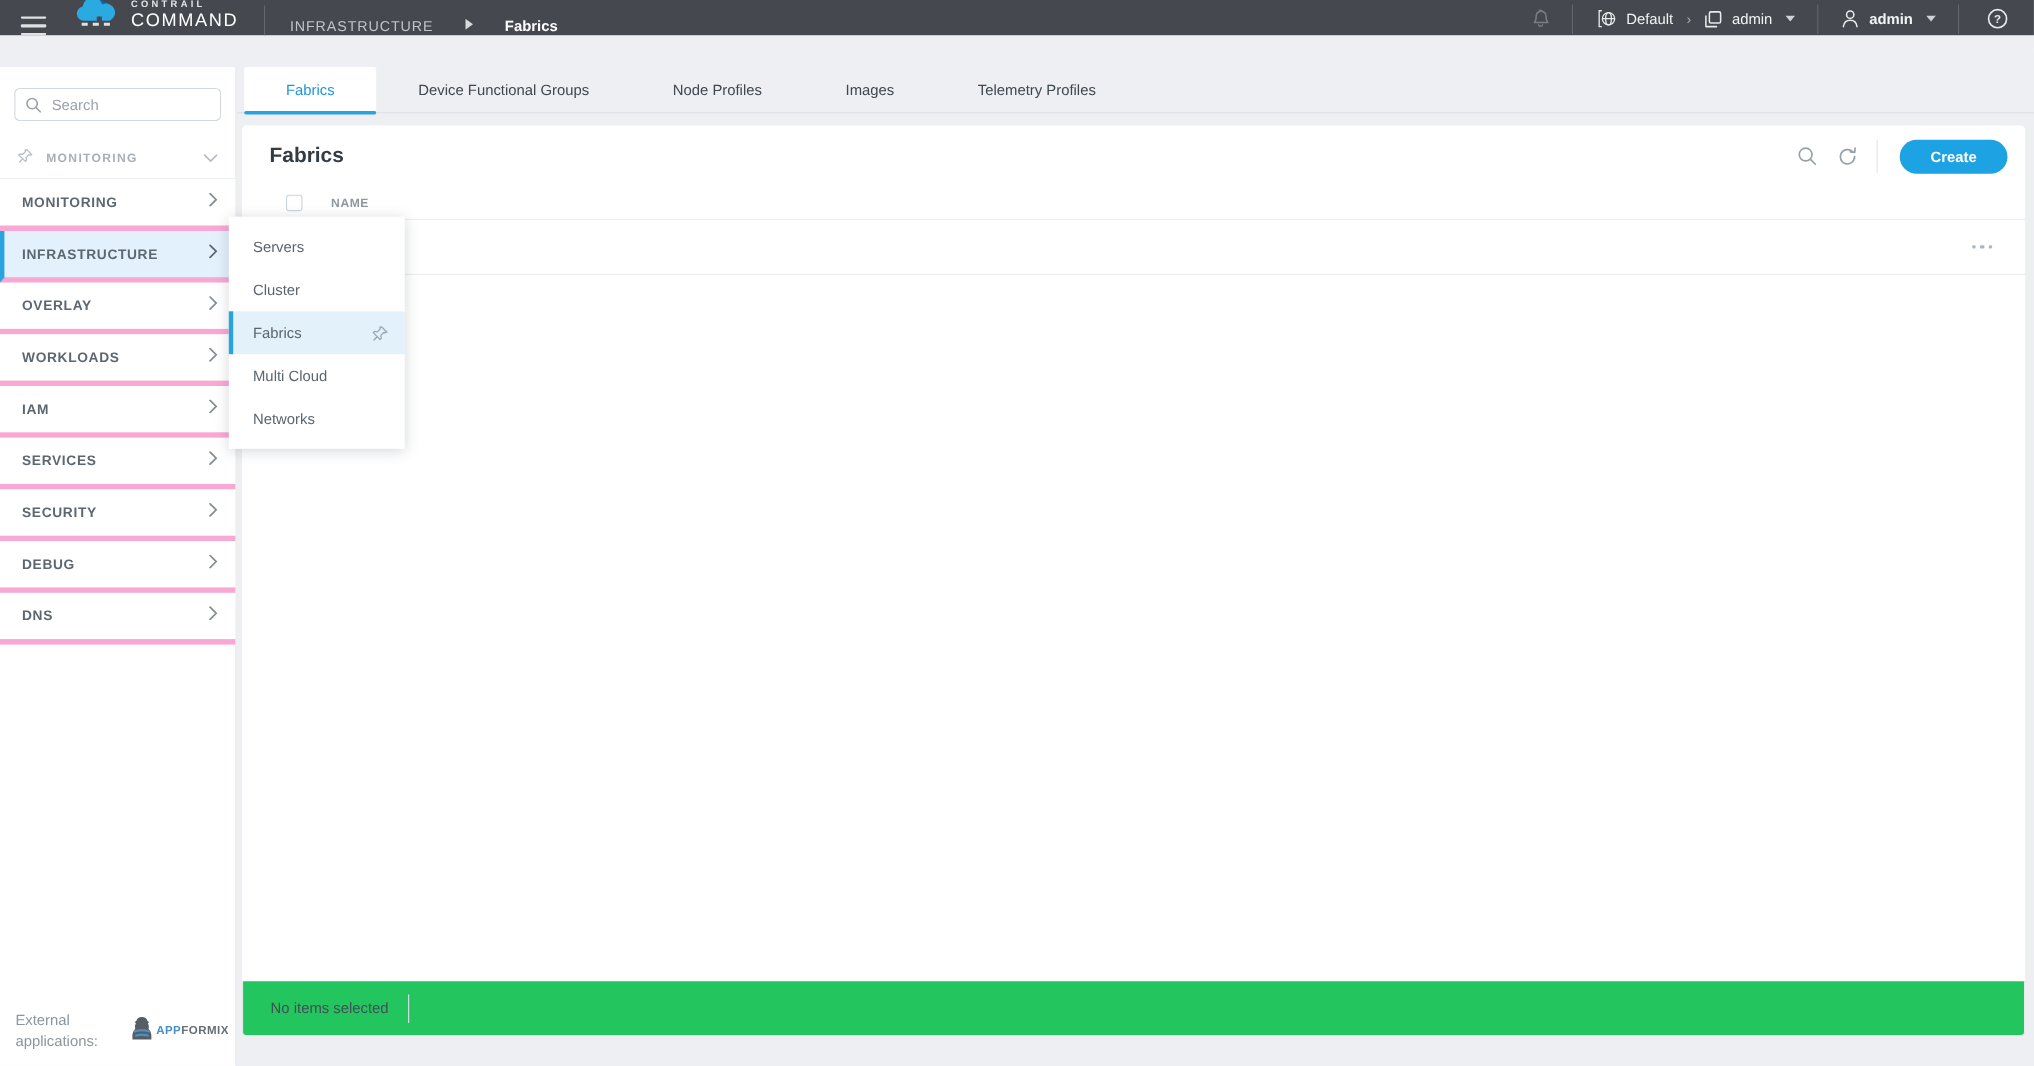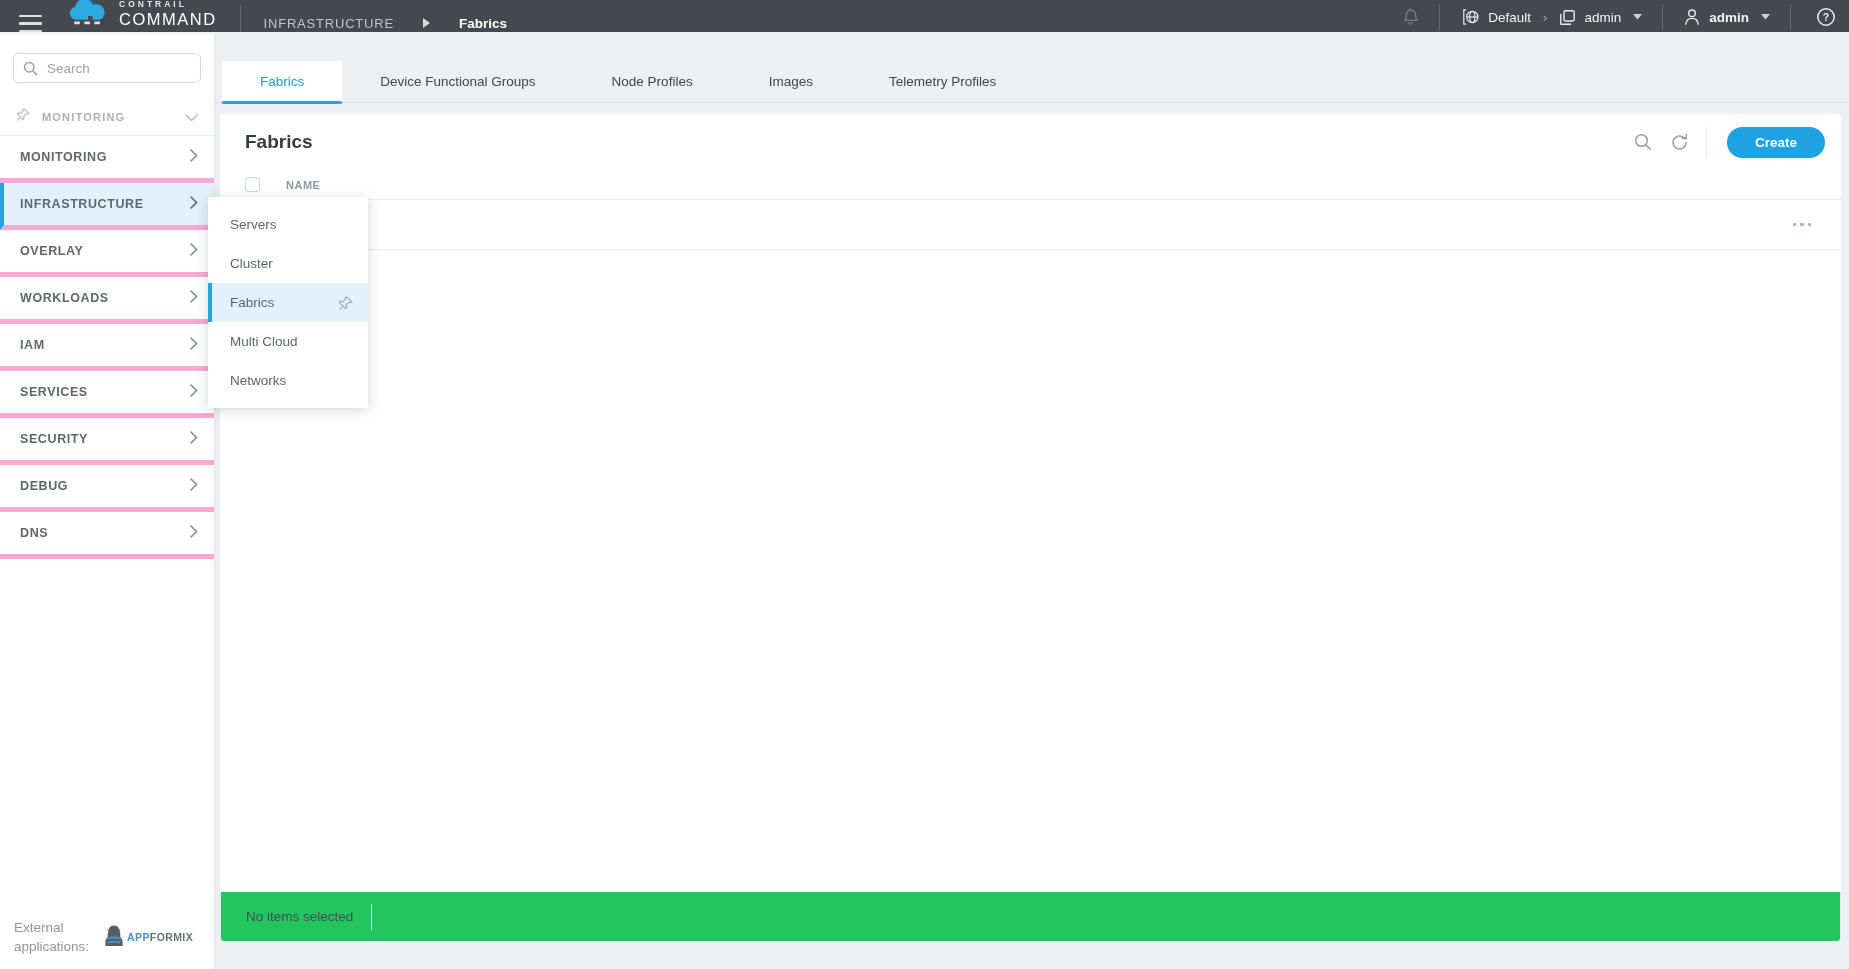--- a/index.html
+++ b/index.html
@@ -14,45 +14,45 @@
   .hamburger { margin-left:19px; width:23px; display:flex; flex-direction:column; gap:5px; cursor:pointer; }
   .hamburger i { height:2.5px; background:#dfe1e3; border-radius:1px; display:block; }
   .brand { display:flex; align-items:center; margin-left:24px; cursor:pointer; }
   .brand-text { margin-left:9px; line-height:1; }
   .brand-l1 { font-size:8.5px; letter-spacing:3px; color:#e3e5e7; font-weight:bold; margin-bottom:3px; }
   .brand-l2 { font-size:16.5px; letter-spacing:1.5px; color:#fff; font-weight:normal; }
   .hdr-div { width:1px; height:27px; background:#63676d; }
   .crumbs { display:flex; align-items:center; margin-left:23px; gap:29px; }
   .crumb-section { font-size:13px; color:#bfc3c7; letter-spacing:.8px; }
   .crumb-page { font-size:13.5px; font-weight:bold; color:#fff; }
-  .hdr-right { margin-left:auto; display:flex; align-items:center; padding-right:8px; gap:0; }
+  .hdr-right { margin-left:auto; display:flex; align-items:center; padding-right:18px; gap:0; }
   .hgroup { display:flex; align-items:center; }
   .hdr-label { font-size:13.5px; color:#f2f3f4; }
   .hdr-label.bold { font-weight:bold; }
   .hdr-gt { color:#a7acb1; font-size:13px; margin:0 12px; }
   .icon-gap { margin-right:8px; display:flex; align-items:center; }
   .caret-down { margin-left:12px; display:flex; align-items:center; cursor:pointer; }
   
-  .sidebar { position:absolute; left:0; top:34px; bottom:0; width:215px; background:#fff;
+  .sidebar { position:absolute; left:0; top:61px; bottom:0; width:215px; background:#fff;
              border-right:1px solid #dfe3e6; z-index:40; }
   .search-wrap { position:relative; margin:19px 13px 15px 13px; }
   .search-wrap input { width:100%; height:30px; border:1px solid #d3d9dd; border-radius:5px;
                        padding:0 8px 0 33px; font-size:13.5px; color:#4a525a; outline:none;
                        font-family:inherit; }
   .search-wrap input::placeholder { color:#9aa3ac; }
   .search-wrap .mag { position:absolute; left:10px; top:8px; }
   .favorites { height:38px; display:flex; align-items:center; padding:0 16px;
                border-bottom:1px solid #e9ecee; cursor:pointer; }
   .favorites .lbl { margin-left:11px; font-size:11px; font-weight:bold; color:#a8afb6;
                     letter-spacing:1.2px; flex:1; }
   .nav-item { height:47px; display:flex; align-items:center; padding:0 16px 0 20px;
               border-bottom:5px solid #f9a8d4; cursor:pointer; background:#fff; }
   .nav-item .lbl { flex:1; font-size:12.5px; font-weight:bold; color:#5d6770; letter-spacing:.6px; }
   .nav-item.active { background:#e2f1fb; border-left:4px solid #2aa4df; padding-left:16px; }
-  .external { position:absolute; left:14px; right:6px; bottom:12px; display:flex; align-items:center; }
+  .external { position:absolute; left:14px; right:6px; bottom:12px; display:flex; align-items:center;justify-content:space-between; }
   .ext-label { font-size:13.5px; color:#8d959d; line-height:1.45; white-space:pre-line; }
   .appformix { display:flex; align-items:center; margin-left:14px; cursor:pointer; }
   .appformix .t1 { font-size:10.5px; font-weight:bold; color:#4a90c7; letter-spacing:.4px; text-transform:uppercase; margin-left:2px; }
   .appformix .t2 { font-size:10.5px; font-weight:bold; color:#686e76; letter-spacing:.4px; text-transform:uppercase; }
   
   .main { position:absolute; left:208px; top:47px; right:0; bottom:0; background:#edeff2; }
   .tabbar { height:56px; display:flex; align-items:flex-end; padding-left:14px;
             border-bottom:1px solid #dcdfe2; }
   .tab { height:41px; display:flex; align-items:center; padding:0 38px; font-size:13.5px;
          color:#3f474f; cursor:pointer; position:relative; }
@@ -62,21 +62,21 @@
   .content-card { position:absolute; left:12px; right:8px; top:67px; bottom:68px; background:#fff;
                   border-radius:4px 4px 0 0; border-bottom:1px solid #e4e7ea; }
   .title-row { height:56px; display:flex; align-items:center; padding:0 16px 0 25px; }
   .page-title { font-size:19px; font-weight:bold; color:#333b43; }
   .title-spacer { flex:1; }
   .icon-btn { display:flex; align-items:center; justify-content:center; width:30px; height:30px; cursor:pointer; }
   .tdiv { width:1px; height:30px; background:#e2e6e9; margin:0 20px 0 12px; }
   .create-btn { min-width:98px; height:31px; border-radius:16px; background:#1da2e4; color:#fff;
                 font-weight:bold; font-size:13.5px; border:none; display:flex; align-items:center;
                 justify-content:center; cursor:pointer; font-family:inherit; }
-  .table-header { height:30px; display:flex; align-items:center; padding-left:25px;
+  .table-header { height:30px; display:flex; align-items:center; padding-left:40px;
                   border-bottom:1px solid #eaedef; }
   .checkbox { width:15px; height:15px; border:1.6px solid #ccd3d9; border-radius:3px;
               background:#fff; margin-right:26px; cursor:pointer; }
   .col-label { font-size:11px; font-weight:bold; color:#8e98a2; letter-spacing:.5px; }
   .table-row { height:50px; border-bottom:1px solid #eaedef; display:flex; align-items:center;
                justify-content:flex-end; padding-right:28px; }
   .dots { display:flex; gap:4px; cursor:pointer; padding:6px 2px; }
   .dots span { width:3.5px; height:3.5px; background:#a9b7c3; border-radius:1px; display:block; }
   .footer-bar { position:absolute; left:12px; right:8px; height:50px; bottom:27px; background:#22c55e;
                 border:1px solid #e6e9ec; border-top:none; border-radius:0 0 4px 4px;

